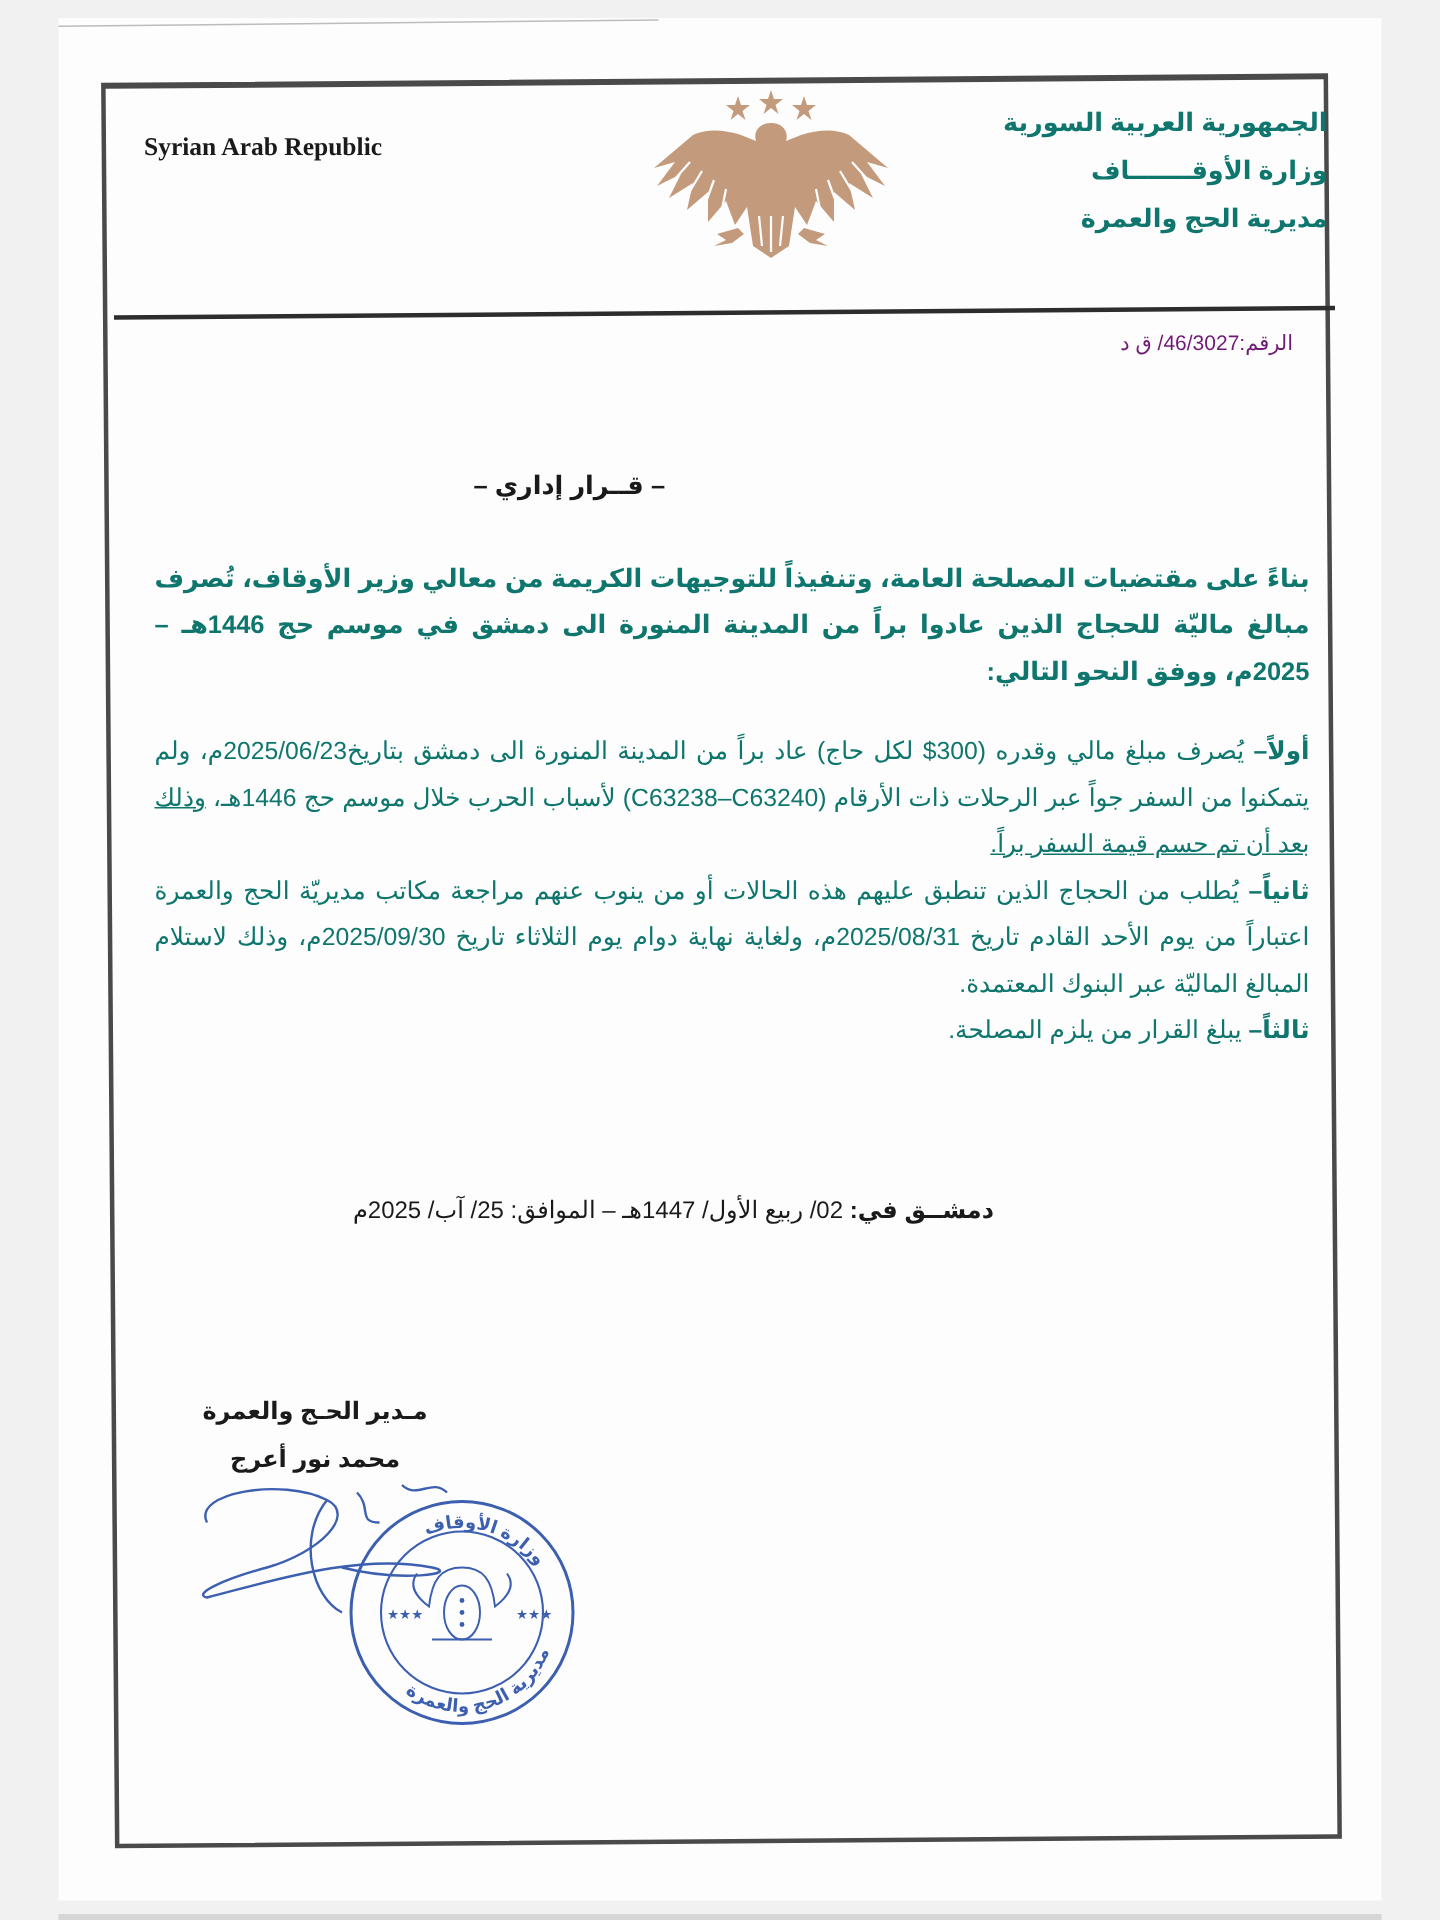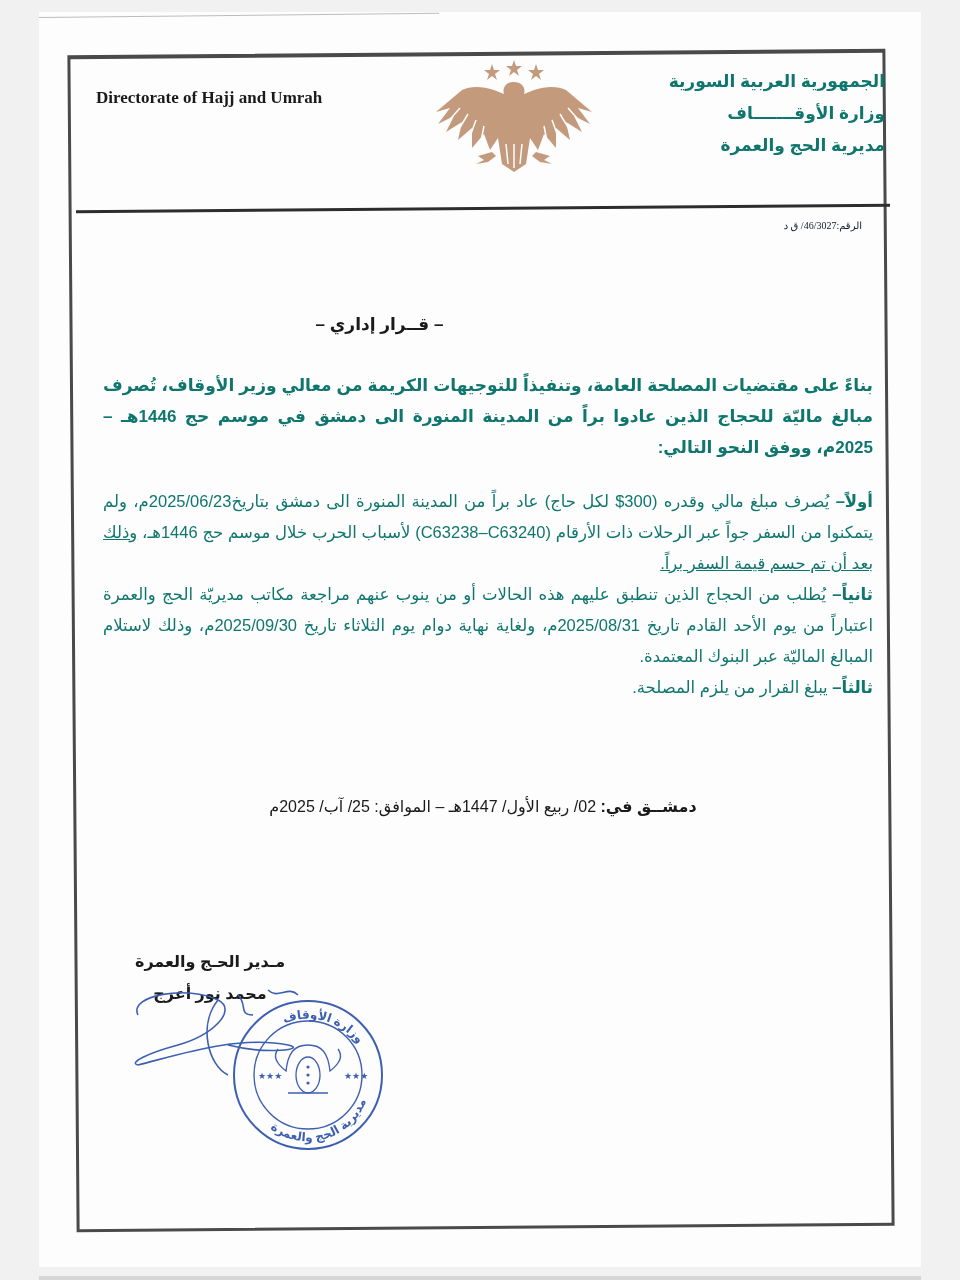--- a/index.html
+++ b/index.html
@@ -35,55 +35,55 @@
     font-weight: bold; font-size: 17px; color: #0f766e; line-height: 32px;
   }
   .emblem {
     position: absolute; left: 432px; top: 60px; width: 164px; height: 120px;
   }
   .header-rule {
     position: absolute; left: 76px; top: 207px; width: 814px; height: 3px; background: #2d2d2d;
     transform: rotate(-0.45deg);
   }
   .ref {
-    position: absolute; right: 98px; top: 220px; direction: rtl; font-size: 10px; color: #0f172a; font-family: Liberation Serif, serif;
+    position: absolute; right: 98px; top: 220px; direction: rtl; font-size: 14px; color: #701a75;
   }
   .title {
     position: absolute; left: 0; width: 759px; top: 314px; text-align: center;
     direction: rtl; font-weight: bold; font-size: 17px; color: #1a1a1a;
   }
   .body-text {
     position: absolute; left: 103px; width: 770px; direction: rtl; text-align: justify;
     text-align-last: right; font-size: 17px; color: #0f766e;
   }
   .intro { top: 370px; font-weight: bold; line-height: 31px; }
   .clauses { top: 486px; line-height: 31px; font-size: 16.5px; }
   .clauses .lbl { font-weight: bold; }
   .u { text-decoration: underline; }
   .date-line {
-    position: absolute; left: 0; width: 960px; text-align: center; top: 797px;
+    position: absolute; left: 0; width: 892px; text-align: center; top: 797px;
     direction: rtl; font-size: 16px; color: #1a1a1a; padding-left: 6px; box-sizing: border-box;
   }
   .date-line .lbl { font-weight: bold; }
   .sig-block {
     position: absolute; left: 110px; top: 926px; width: 200px; direction: rtl;
-    text-align: center; font-weight: bold; font-size: 16px; color: #1a1a1a; line-height: 32px; margin-top: 20px;
+    text-align: center; font-weight: bold; font-size: 16px; color: #1a1a1a; line-height: 32px;
   }
   .stamp { position: absolute; left: 118px; top: 975px; width: 280px; height: 180px; }
 </style>
 </head>
 <body>
 
 <div class="paper"></div>
 <div class="topline"></div>
 <div class="bottom-bar"></div>
 <div class="frame"></div>
 
 <div class="en-header">
-  <div>Directorate of Hajj and Umrah</div>
+  <div>Syrian Arab Republic</div>
 </div>
 
 <div class="ar-header">
   <div>الجمهورية العربية السورية</div>
   <div>وزارة الأوقـــــــاف</div>
   <div>مديرية الحج والعمرة</div>
 </div>
 
 <svg class="emblem" viewBox="0 0 164 120">
   <g fill="#c49a7c">

